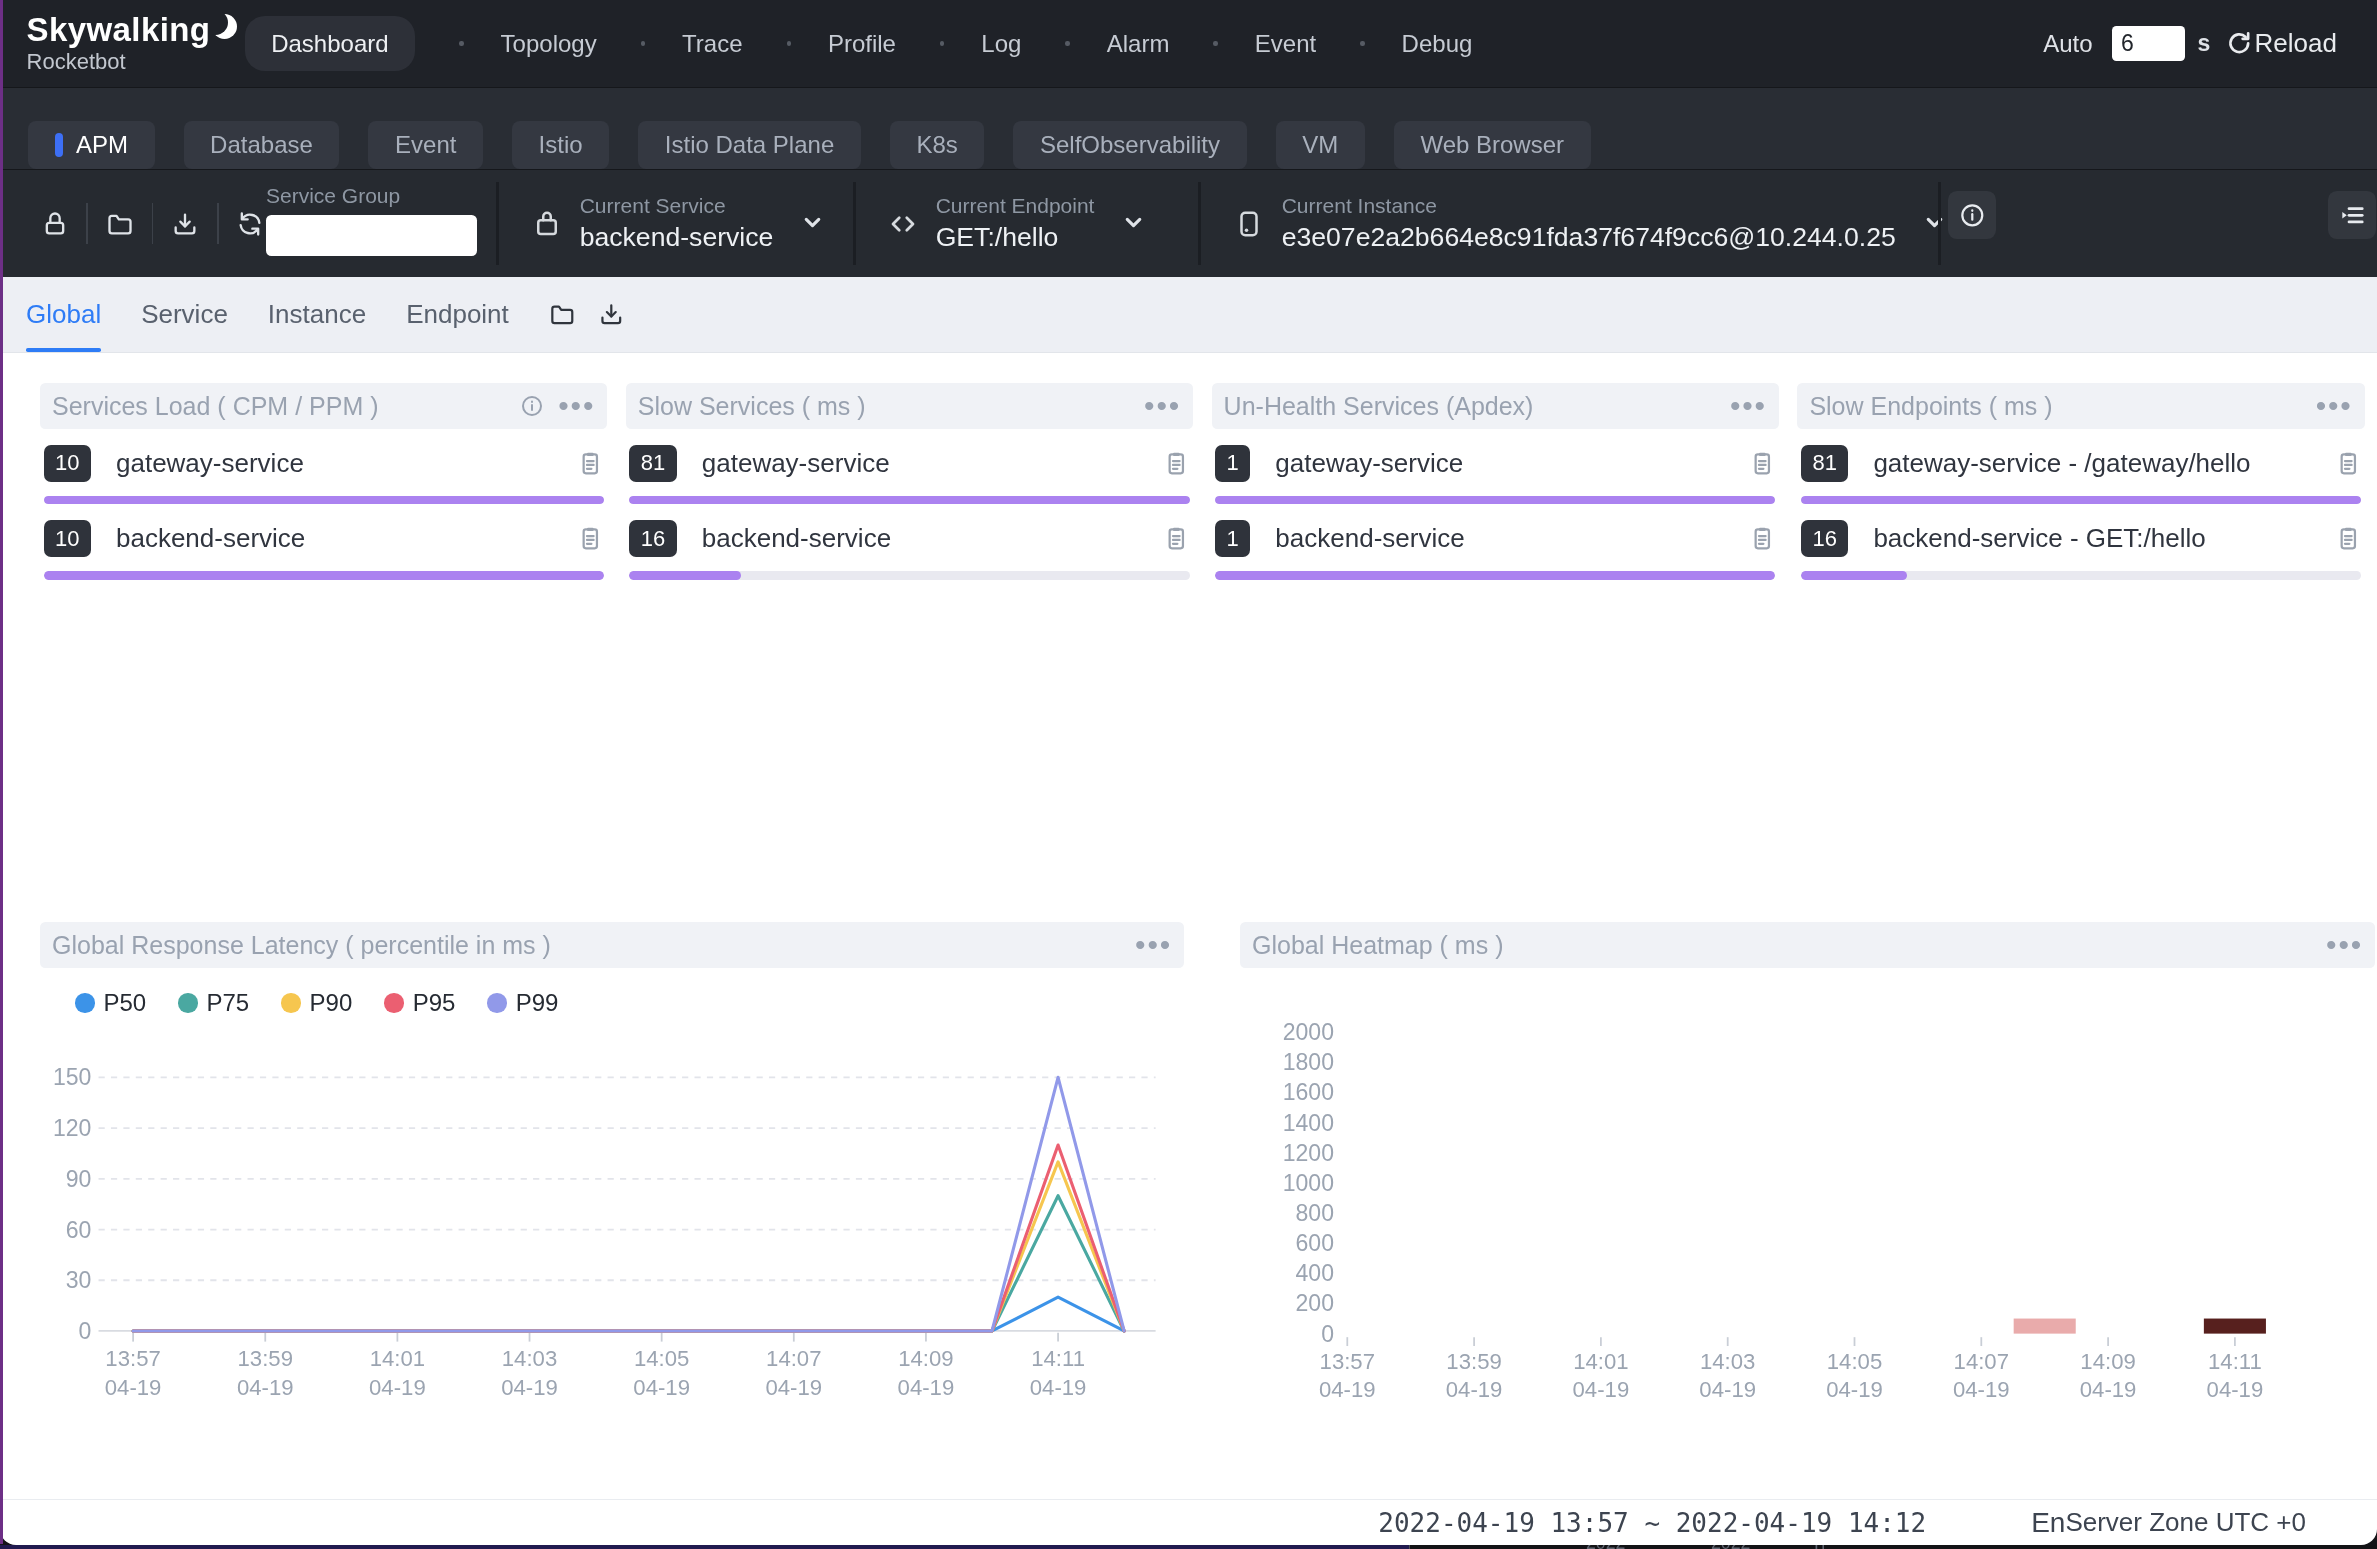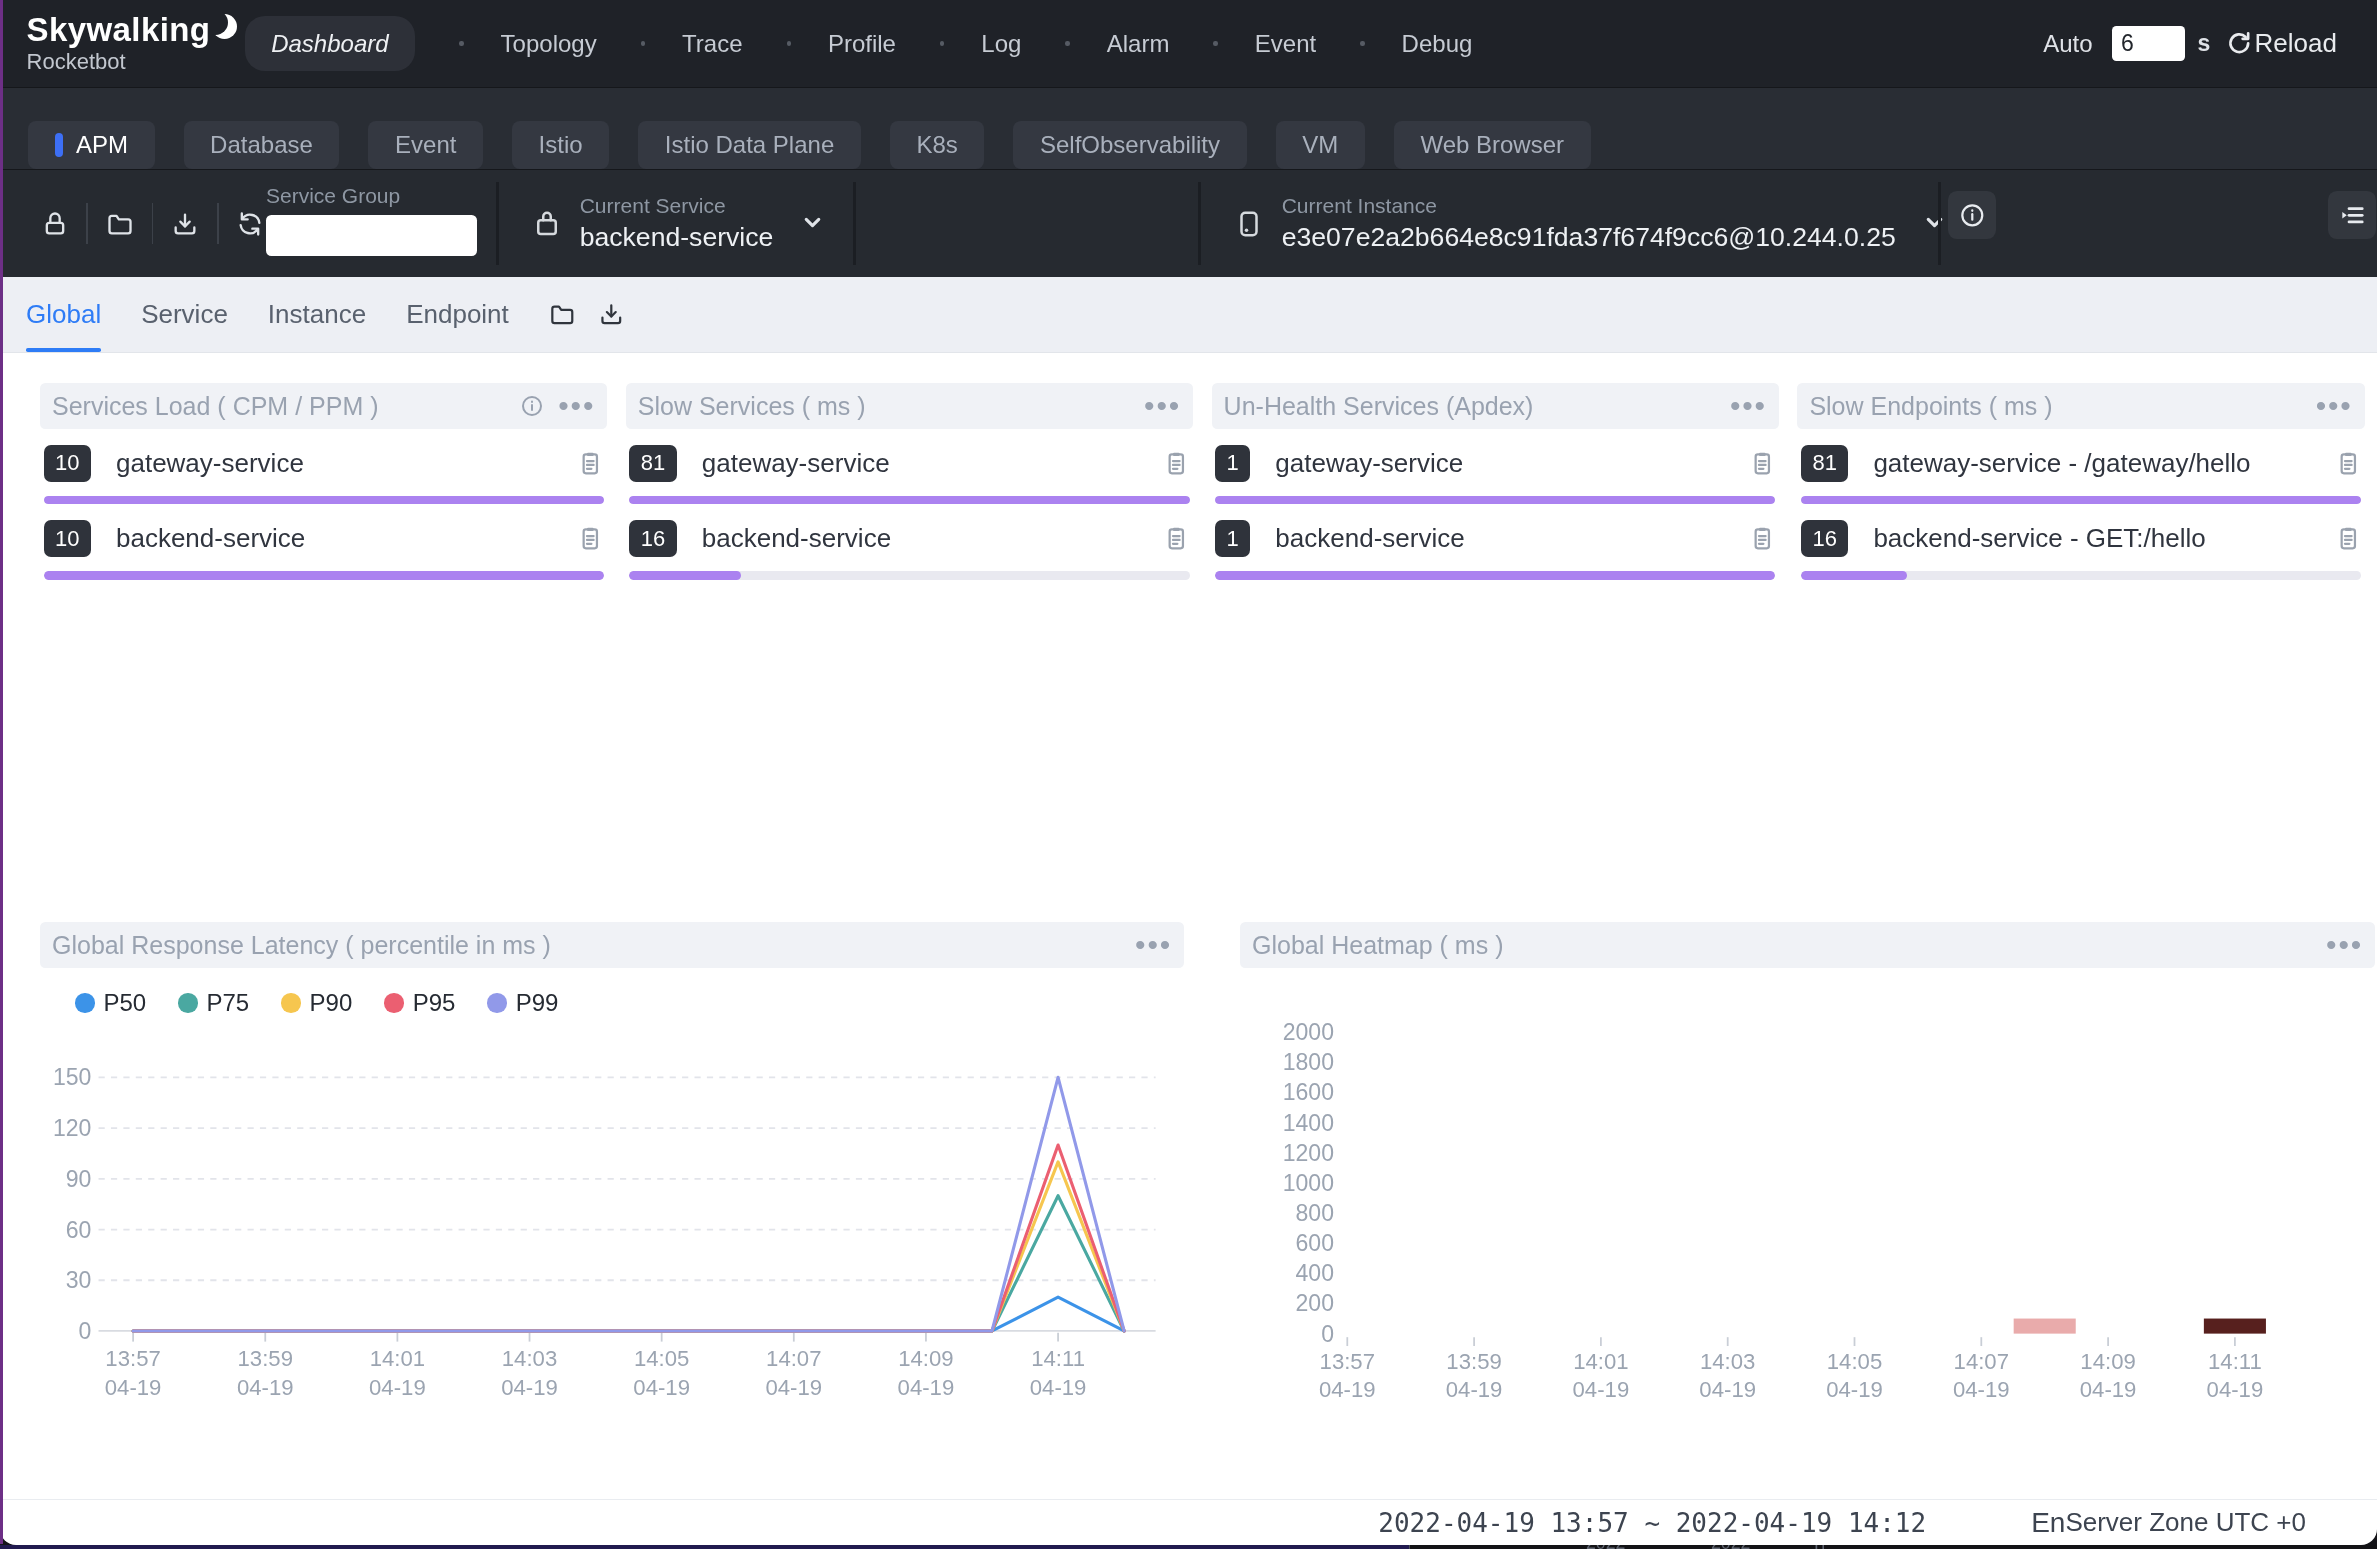--- a/index.html
+++ b/index.html
@@ -14,21 +14,21 @@
   .brand-name { color:#ffffff; font-size:33px; font-weight:bold; letter-spacing:0.4px; line-height:35px; }
   .moon { width:26.6px; height:30px; position:relative; margin-left:1.8px; overflow:hidden; }
   .moon i { position:absolute; right:1.8px; top:1.8px; width:25px; height:25px; background:#ffffff; border-radius:50%; }
   .moon b { position:absolute; right:10.6px; top:-1.8px; width:25px; height:25px; background:#1f2228; border-radius:50%; }
   .brand-sub { color:#c2c7cf; font-size:22px; margin-top:1.8px; }
   .nav-menu { display:flex; align-items:center; }
   .nav-item { display:flex; align-items:center; margin-right:44px; cursor:pointer; }
   .nav-dot { width:4.4px; height:4.4px; border-radius:50%; background:#565b64; margin-right:37px; }
   .nav-label { color:#c6cbd3; font-size:24px; }
   .nav-item.active .nav-label { color:#eef0f3; }
-  .nav-pill { background:#2d3038; border-radius:20px; padding:13.3px 26.6px;font-style:italic; }
+  .nav-pill { background:#2d3038; border-radius:20px; padding:13.3px 26.6px; }
   .top-right { margin-left:auto; margin-right:40px; display:flex; align-items:center; }
   .auto-label { color:#dfe2e7; font-size:24px; margin-right:19.5px; }
   .auto-input { width:73px; height:35px; border:none; border-radius:4.4px; background:#ffffff; color:#22262c; font-size:23px; padding-left:8.9px; font-family:"Liberation Sans",sans-serif; }
   .sec-label { color:#dfe2e7; font-size:23px; font-weight:bold; margin-left:12.4px; }
   .reload-wrap { display:flex; align-items:center; margin-left:16px; cursor:pointer; }
   .reload-wrap svg { width:26.6px; height:26.6px; stroke:#e9ebee; }
   .reload-label { color:#e9ebee; font-size:26px; margin-left:1.8px; }
 
   
   .subnav { height:82px; background:#292d34; display:flex; align-items:flex-end; padding-left:28px; border-top:0.9px solid #15171b; }
@@ -244,20 +244,33 @@
         <span class="sel-label">Current Service</span>
         <span class="sel-value">backend-service</span>
       </span>
       <span class="sel-chev"><svg viewBox="0 0 24 24" fill="none" stroke-width="3" stroke-linecap="round" stroke-linejoin="round">
             <polyline points="6 9 12 15 18 9"></polyline>
           </svg></span>
     </div>
 
     <span class="sect-div" style="left:853px"></span>
 
+    <div class="sel-block" style="left:888px">
+      <svg viewBox="0 0 24 24" fill="none" stroke-width="2.2" stroke-linecap="round" stroke-linejoin="round">
+          <polyline points="9 7 4 12 9 17"></polyline>
+          <polyline points="15 7 20 12 15 17"></polyline>
+        </svg>
+      <span class="sel-texts">
+        <span class="sel-label">Current Endpoint</span>
+        <span class="sel-value">GET:/hello</span>
+      </span>
+      <span class="sel-chev"><svg viewBox="0 0 24 24" fill="none" stroke-width="3" stroke-linecap="round" stroke-linejoin="round">
+            <polyline points="6 9 12 15 18 9"></polyline>
+          </svg></span>
+    </div>
 
     <span class="sect-div" style="left:1198px"></span>
 
     <div class="sel-block" style="left:1234px">
       <svg viewBox="0 0 24 24" fill="none" stroke-width="2" stroke-linecap="round" stroke-linejoin="round">
           <rect x="6" y="3" width="12" height="18" rx="3"></rect>
           <circle cx="10" cy="17" r="1.4" fill="#d6dade" stroke="none"></circle>
         </svg>
       <span class="sel-texts">
         <span class="sel-label">Current Instance</span>

